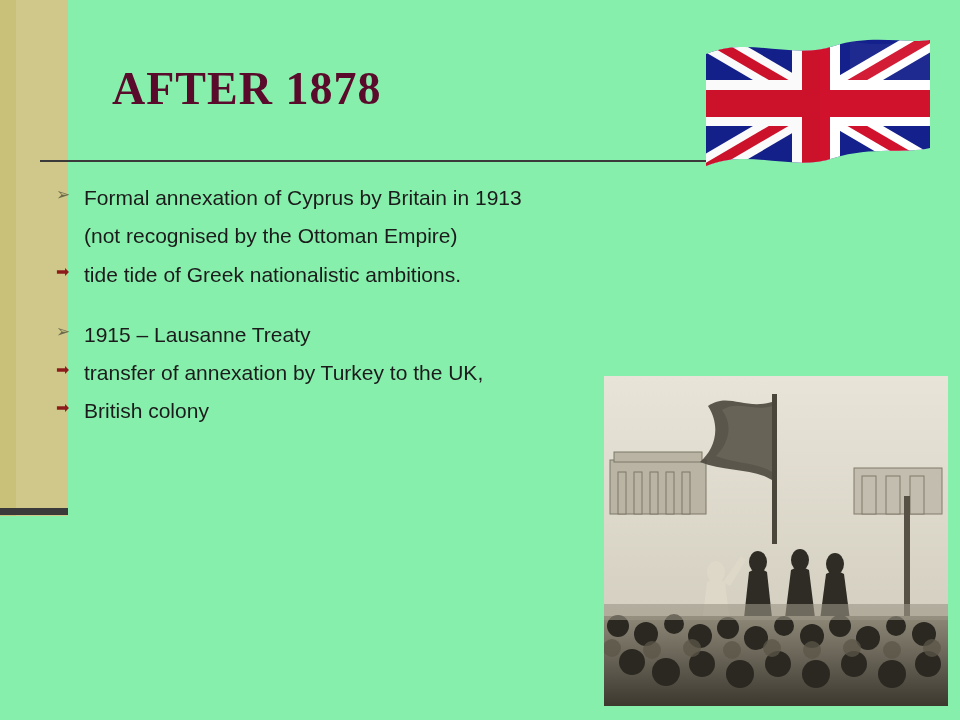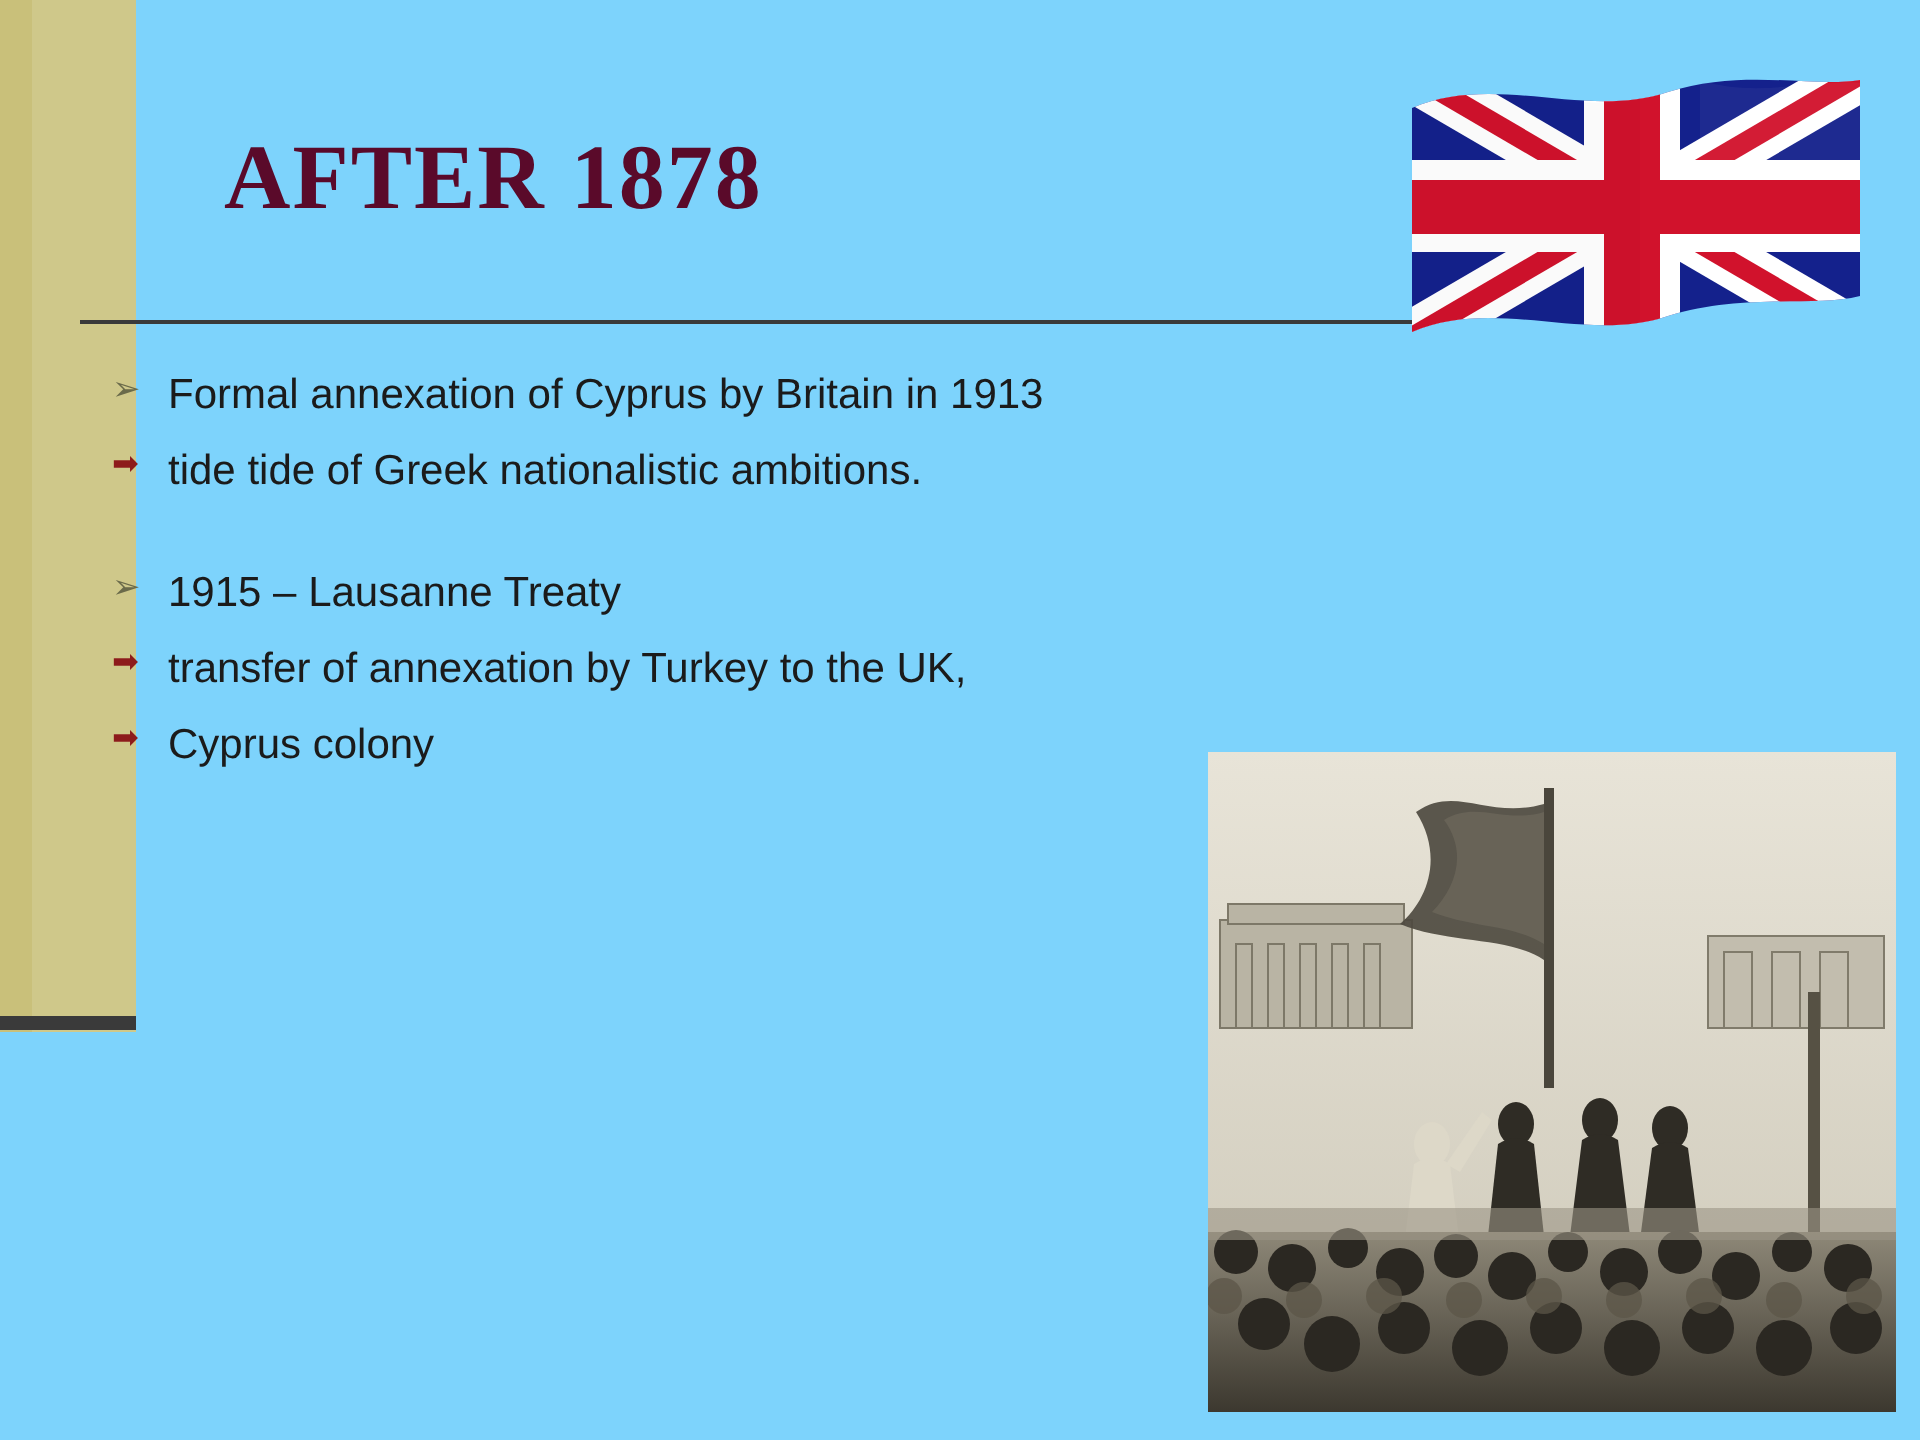--- a/index.html
+++ b/index.html
@@ -10,21 +10,21 @@
     width: 960px;
     height: 720px;
     background: #fdfde4;
     font-family: "Liberation Sans", sans-serif;
     overflow: hidden;
   }
   .slide {
     position: relative;
     width: 960px;
     height: 720px;
-    background: #7dd3fc;
+    background: #86efac;
     overflow: hidden;
   }
 
   
   .left-band-outer {
     position: absolute;
     left: 0;
     top: 0;
     width: 16px;
     height: 516px;
@@ -136,41 +136,45 @@
   <div class="title">AFTER 1878</div>
   <div class="title-rule"></div>
 
   <div class="body-block">
 
     <div class="bullet-row">
       <span class="bullet-marker hollow">➢</span>
       <span class="bullet-text">Formal annexation of Cyprus by Britain in 1913</span>
     </div>
 
+    <div class="bullet-row continuation">
+      <span class="bullet-marker"></span>
+      <span class="bullet-text">(not recognised by the Ottoman Empire)</span>
+    </div>
 
     <div class="bullet-row">
       <span class="bullet-marker arrow">➡</span>
       <span class="bullet-text">tide tide of Greek nationalistic ambitions.</span>
     </div>
 
     <div class="spacer-row"></div>
 
     <div class="bullet-row">
       <span class="bullet-marker hollow">➢</span>
       <span class="bullet-text">1915 – Lausanne Treaty</span>
     </div>
 
     <div class="bullet-row">
       <span class="bullet-marker arrow">➡</span>
       <span class="bullet-text">transfer of annexation by Turkey to the UK,</span>
     </div>
 
     <div class="bullet-row">
       <span class="bullet-marker arrow">➡</span>
-      <span class="bullet-text">Cyprus colony</span>
+      <span class="bullet-text">British colony</span>
     </div>
 
   </div>
 
   <div class="flag-wrap">
     <svg class="flag-svg" width="236" height="150" viewBox="0 0 236 150" xmlns="http://www.w3.org/2000/svg">
       <defs>
         <clipPath id="flagClip">
           <path d="M6,24 C48,6 92,30 134,16 C172,4 206,14 230,10
                    L230,118 C206,124 172,116 134,128 C92,142 48,118 6,136 Z"></path>

